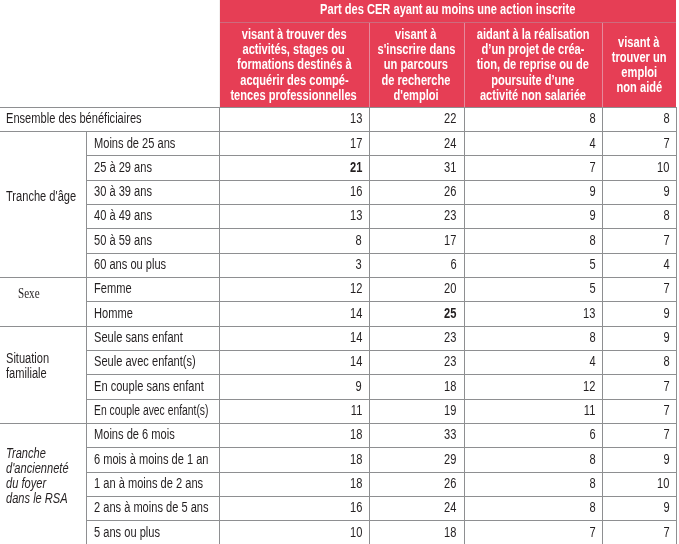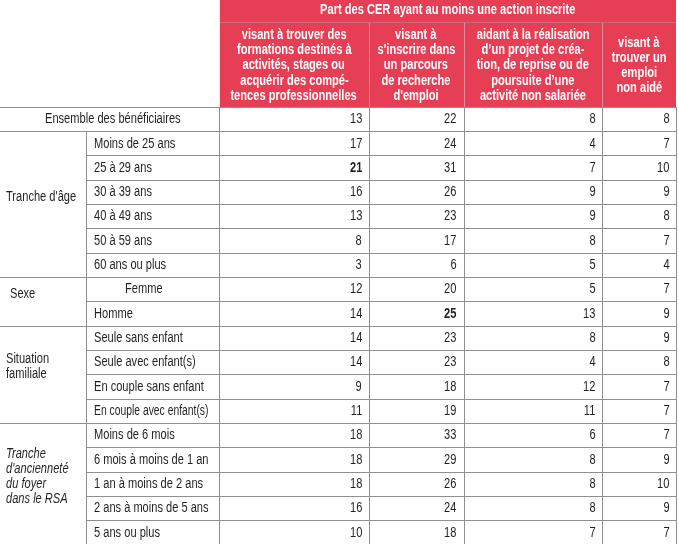--- a/index.html
+++ b/index.html
@@ -56,24 +56,24 @@
   <div class="hdr-title" id="hdr-title" style="left: 219.4px; top: 1.78px; width: 457px; height: 15.15px; line-height: 15.15px;"><span class="sqc">Part des CER ayant au moins une action inscrite</span></div>
   <div class="vline corner-rule" id="corner-rule" style="left: 219.4px; top: 0px; height: 106.85px;"></div>
   <div class="redline" id="hdr-rule" style="left: 220px; top: 22.3px; width: 456.4px;"></div>
 
   <div id="hdr-cols">
       <div class="hdr-col" style="left:219.40px;top:27.10px;width:149.40px;height:75.75px;">
         <div>
           <span class="sqc">visant à trouver des</span>
         </div>
         <div>
+          <span class="sqc">activités, stages ou</span>
+        </div>
+        <div>
           <span class="sqc">formations destinés à</span>
-        </div>
-        <div>
-          <span class="sqc">activités, stages ou</span>
         </div>
         <div>
           <span class="sqc">acquérir des compé-</span>
         </div>
         <div>
           <span class="sqc">tences professionnelles</span>
         </div>
       </div>
       <div class="redvline" style="left:368.80px;top:23.30px;height:83.55px;"></div>
       <div class="hdr-col" style="left:368.80px;top:27.10px;width:94.70px;height:75.75px;">
@@ -147,27 +147,27 @@
       <div class="hline" style="left:86.30px;top:495.81px;width:590.10px;"></div>
       <div class="hline" style="left:86.30px;top:520.12px;width:590.10px;"></div>
       <div class="vline" style="left:86.30px;top:131.16px;height:412.84px;"></div>
       <div class="vline" style="left:219.40px;top:106.85px;height:437.15px;"></div>
       <div class="vline" style="left:368.80px;top:106.85px;height:437.15px;"></div>
       <div class="vline" style="left:463.50px;top:106.85px;height:437.15px;"></div>
       <div class="vline" style="left:601.90px;top:106.85px;height:437.15px;"></div>
       <div class="vline" style="left:676.40px;top:106.85px;height:437.15px;"></div>
     </div>
   <div id="body">
-      <div class="btxt" style="left:6.00px;top:111.23px;width:207.40px;height:15.15px;text-align:right;">
+      <div class="btxt" style="left:6.00px;top:111.23px;width:207.40px;height:15.15px;">
         <div><span class="sq">Ensemble des bénéficiaires</span></div>
       </div>
       <div class="btxt" style="left:6.00px;top:188.74px;width:74.30px;height:15.15px;">
         <div><span class="sq">Tranche d'âge</span></div>
       </div>
-      <div class="btxt" style="left:10px;top:285.98px;width:74.30px;height:15.15px;">
+      <div class="btxt" style="left:18px;top:285.98px;width:74.30px;height:15.15px;font-family:Liberation Serif, serif;">
         <div><span class="sq">Sexe</span></div>
       </div>
       <div class="btxt" style="left:6.00px;top:351.33px;width:74.30px;height:30.30px;">
         <div><span class="sq">Situation</span></div>
         <div><span class="sq">familiale</span></div>
       </div>
       <div class="btxt" style="left:6.00px;top:445.58px;width:74.30px;height:60.60px;font-style:italic;">
         <div><span class="sq">Tranche</span></div>
         <div><span class="sq">d'ancienneté</span></div>
         <div><span class="sq">du foyer</span></div>
@@ -200,21 +200,21 @@
       <div class="btxt" style="left:94.30px;top:232.78px;width:123.10px;height:15.15px;"><span class="sq">50 à 59 ans</span></div>
       <div class="btxt right" style="left:219.40px;top:232.78px;width:142.70px;height:15.15px;"><span class="sqr">8</span></div>
       <div class="btxt right" style="left:368.80px;top:232.78px;width:88.00px;height:15.15px;"><span class="sqr">17</span></div>
       <div class="btxt right" style="left:463.50px;top:232.78px;width:131.70px;height:15.15px;"><span class="sqr">8</span></div>
       <div class="btxt right" style="left:601.90px;top:232.78px;width:67.80px;height:15.15px;"><span class="sqr">7</span></div>
       <div class="btxt" style="left:94.30px;top:257.09px;width:123.10px;height:15.15px;"><span class="sq">60 ans ou plus</span></div>
       <div class="btxt right" style="left:219.40px;top:257.09px;width:142.70px;height:15.15px;"><span class="sqr">3</span></div>
       <div class="btxt right" style="left:368.80px;top:257.09px;width:88.00px;height:15.15px;"><span class="sqr">6</span></div>
       <div class="btxt right" style="left:463.50px;top:257.09px;width:131.70px;height:15.15px;"><span class="sqr">5</span></div>
       <div class="btxt right" style="left:601.90px;top:257.09px;width:67.80px;height:15.15px;"><span class="sqr">4</span></div>
-      <div class="btxt" style="left:87px;top:281.40px;width:123.10px;height:15.15px;text-align:center;"><span class="sq">Femme</span></div>
+      <div class="btxt" style="left:94px;top:281.40px;width:123.10px;height:15.15px;"><span class="sq">Femme</span></div>
       <div class="btxt right" style="left:219.40px;top:281.40px;width:142.70px;height:15.15px;"><span class="sqr">12</span></div>
       <div class="btxt right" style="left:368.80px;top:281.40px;width:88.00px;height:15.15px;"><span class="sqr">20</span></div>
       <div class="btxt right" style="left:463.50px;top:281.40px;width:131.70px;height:15.15px;"><span class="sqr">5</span></div>
       <div class="btxt right" style="left:601.90px;top:281.40px;width:67.80px;height:15.15px;"><span class="sqr">7</span></div>
       <div class="btxt" style="left:94.30px;top:305.71px;width:123.10px;height:15.15px;"><span class="sq">Homme</span></div>
       <div class="btxt right" style="left:219.40px;top:305.71px;width:142.70px;height:15.15px;"><span class="sqr">14</span></div>
       <div class="btxt right" style="left:368.80px;top:305.71px;width:88.00px;height:15.15px;font-weight:bold;"><span class="sqr">25</span></div>
       <div class="btxt right" style="left:463.50px;top:305.71px;width:131.70px;height:15.15px;"><span class="sqr">13</span></div>
       <div class="btxt right" style="left:601.90px;top:305.71px;width:67.80px;height:15.15px;"><span class="sqr">9</span></div>
       <div class="btxt" style="left:94.30px;top:330.02px;width:123.10px;height:15.15px;"><span class="sq">Seule sans enfant</span></div>

